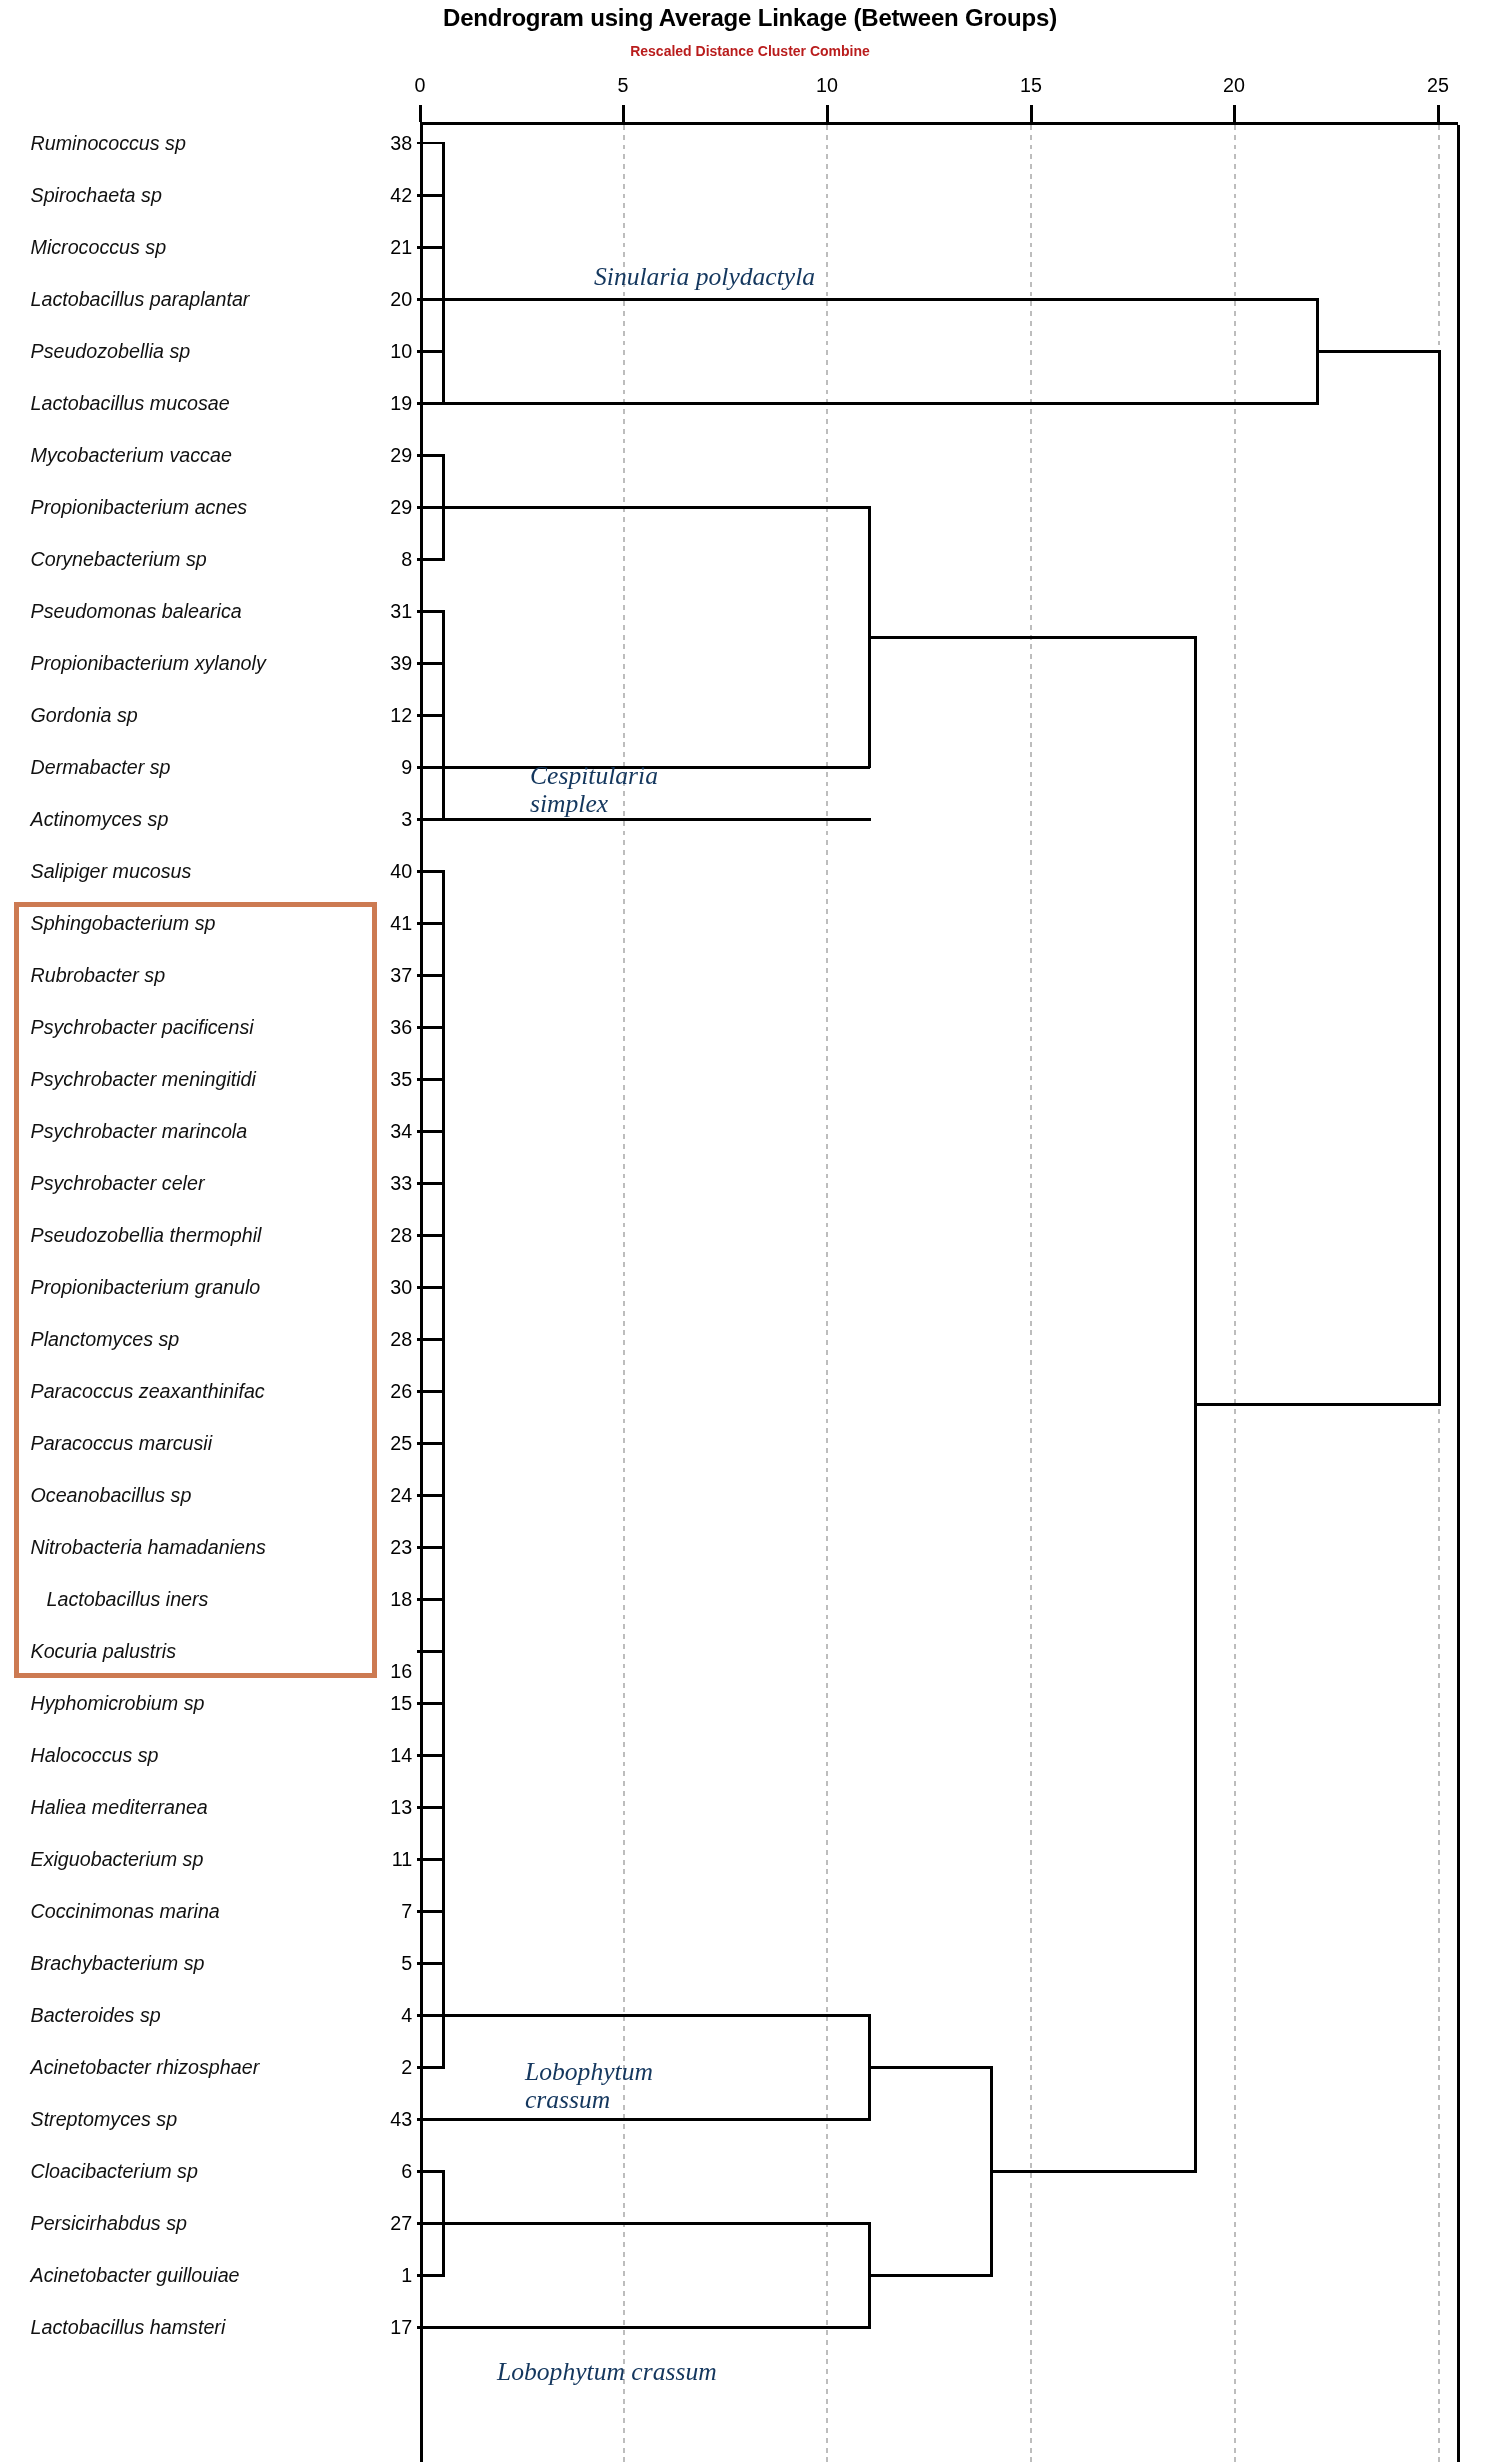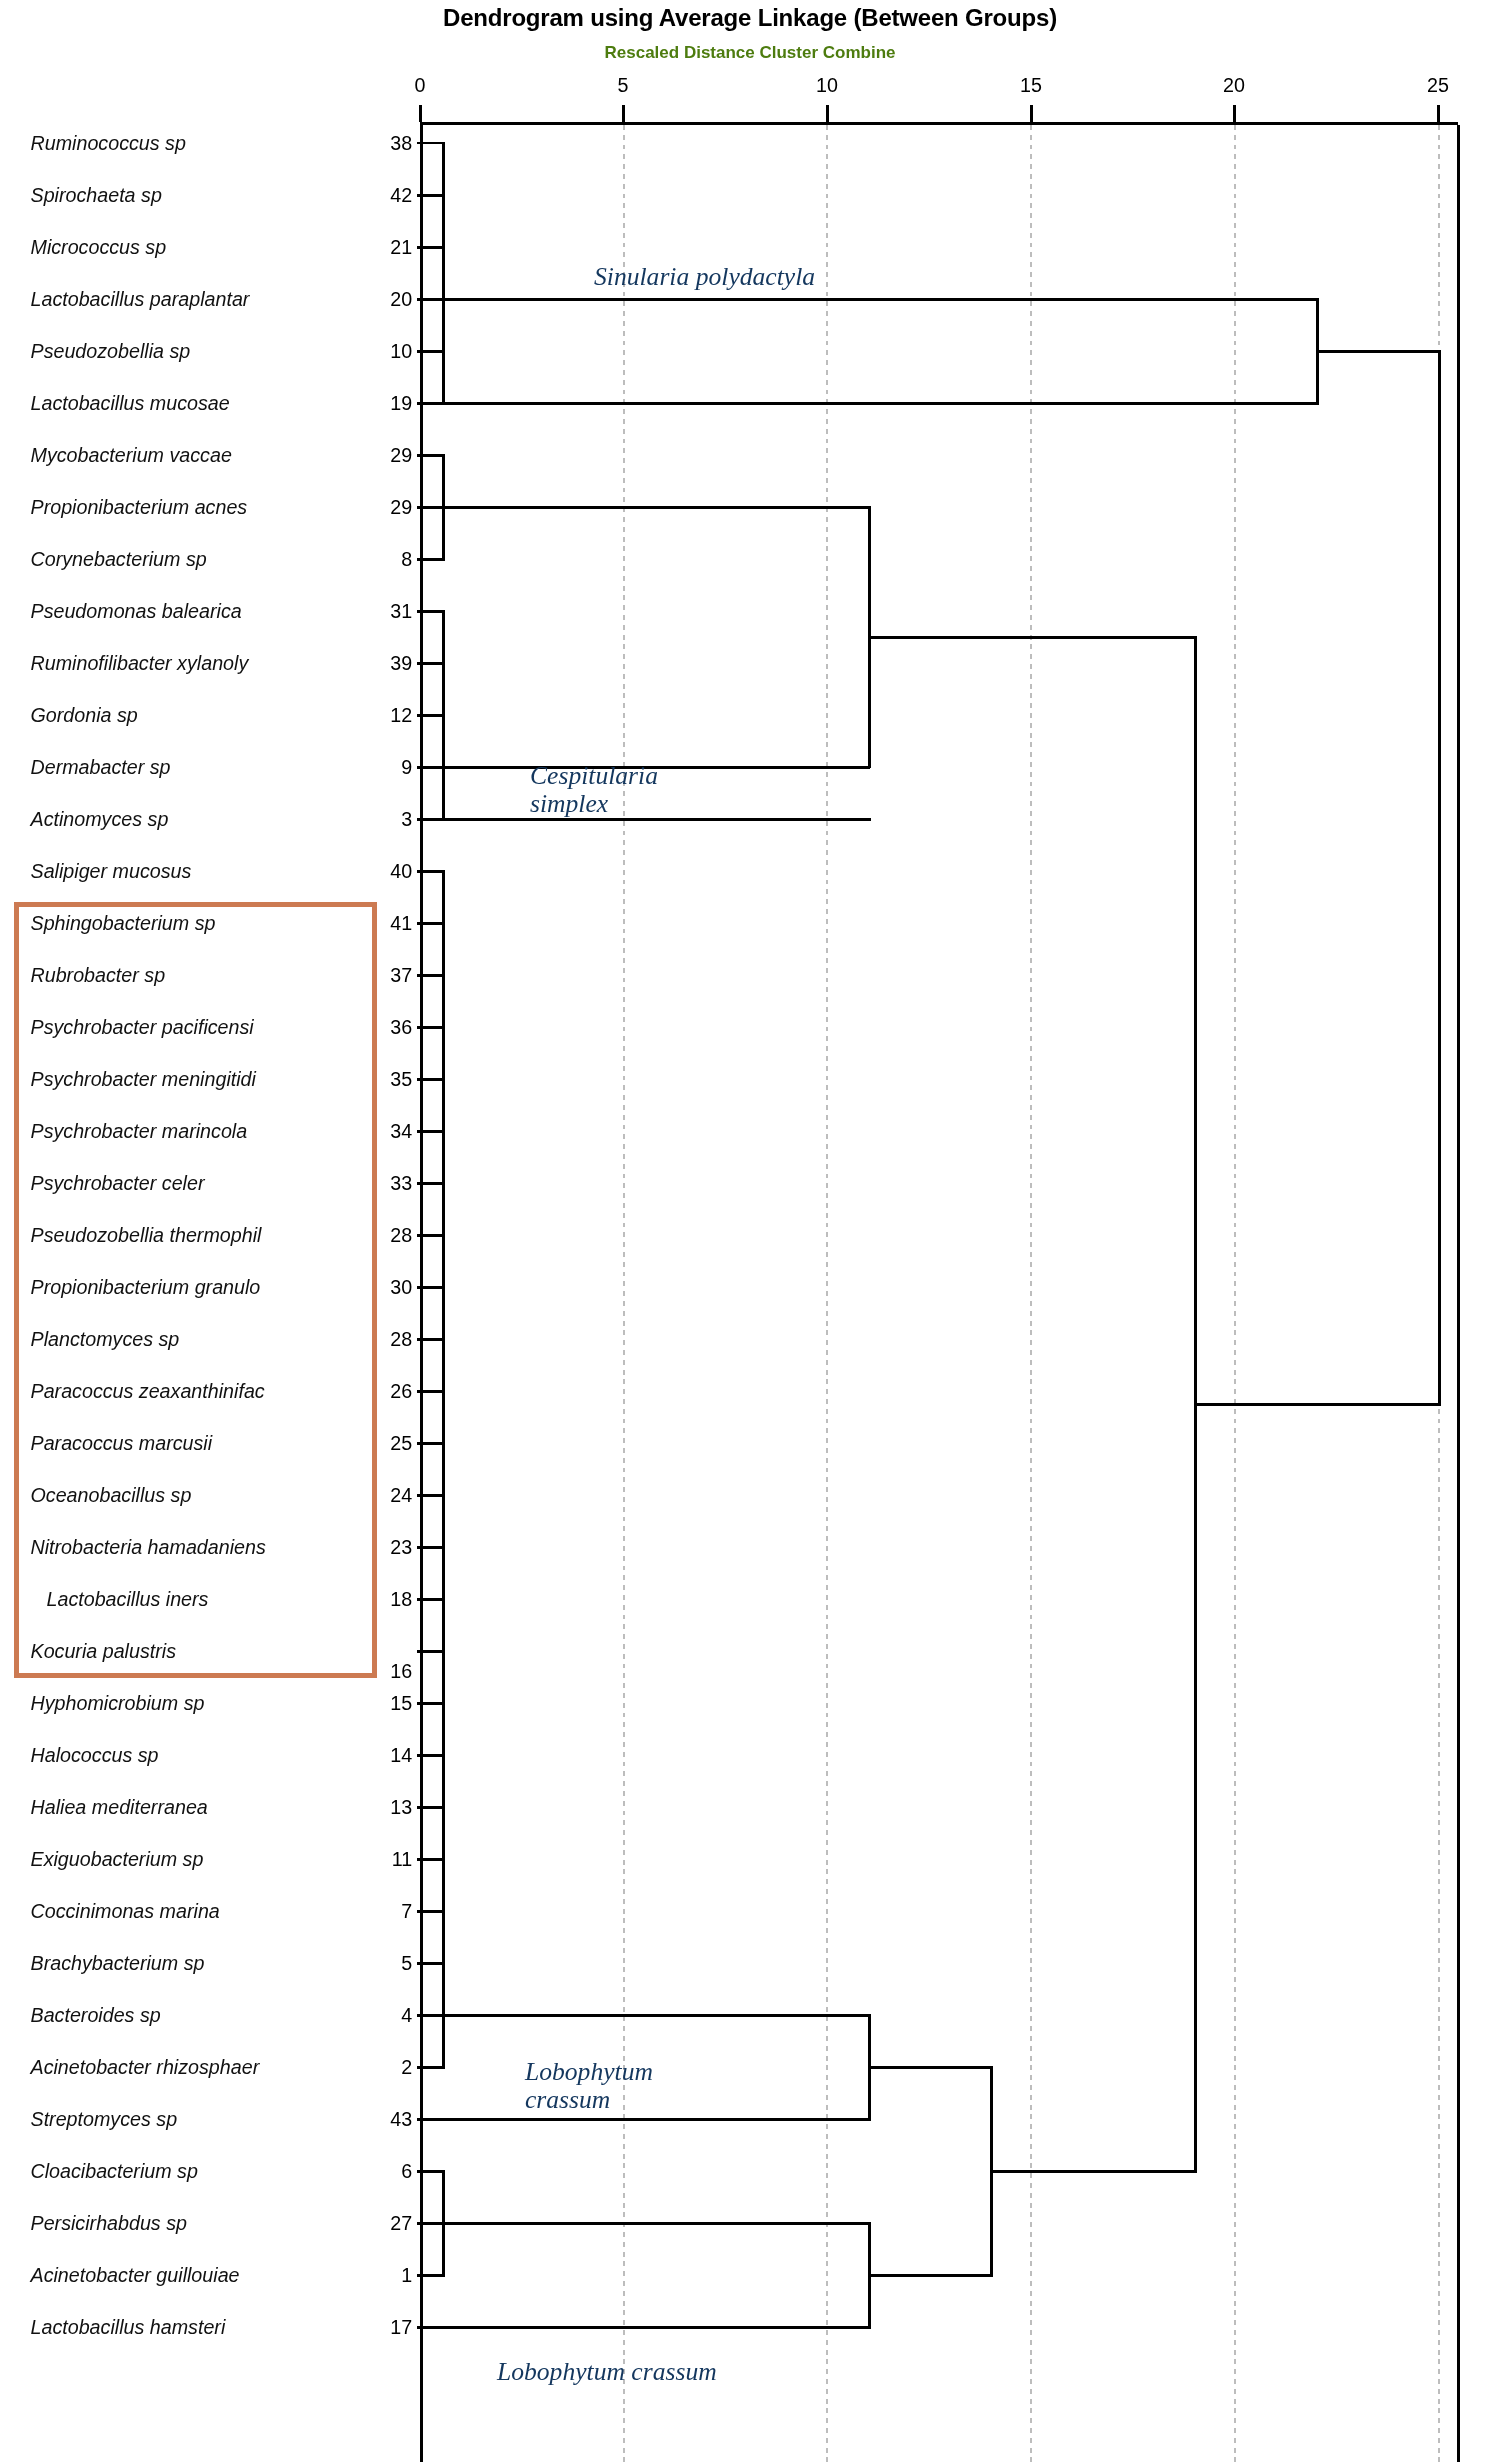--- a/index.html
+++ b/index.html
@@ -8,21 +8,21 @@
     font-family:"Liberation Sans", sans-serif;
     -webkit-font-smoothing:antialiased;
   }
   
   #title{
     position:absolute;left:0;top:3.9px;width:1500px;text-align:center;
     font-size:24px;font-weight:bold;color:#000;letter-spacing:-0.2px;
   }
   #subtitle{
     position:absolute;left:0;top:43px;width:1500px;text-align:center;
-    font-size:17px;font-weight:bold;color:#4d7c0f;
+    font-size:14px;font-weight:bold;color:#b91c1c;
   }
   
   #axis{position:absolute;left:0;top:74px;width:1500px;height:54px;}
   .tick-label{
     position:absolute;top:0;transform:translateX(-50%);
     font-size:19.7px;color:#000;font-weight:normal;
   }
   .tick-mark{
     position:absolute;top:30.5px;width:2.5px;height:17.7px;background:#000;
     transform:translateX(-1px);
@@ -236,21 +236,21 @@
     <div class="taxon" style="top: 278px;">Lactobacillus mucosae</div>
     <div class="rownum" style="top: 278px;">19</div>
     <div class="taxon" style="top: 330px;">Mycobacterium vaccae</div>
     <div class="rownum" style="top: 330px;">29</div>
     <div class="taxon" style="top: 382px;">Propionibacterium acnes</div>
     <div class="rownum" style="top: 382px;">29</div>
     <div class="taxon" style="top: 434px;">Corynebacterium sp</div>
     <div class="rownum" style="top: 434px;">8</div>
     <div class="taxon" style="top: 486px;">Pseudomonas balearica</div>
     <div class="rownum" style="top: 486px;">31</div>
-    <div class="taxon" style="top: 538px;">Ruminofilibacter xylanoly</div>
+    <div class="taxon" style="top: 538px;">Propionibacterium xylanoly</div>
     <div class="rownum" style="top: 538px;">39</div>
     <div class="taxon" style="top: 590px;">Gordonia sp</div>
     <div class="rownum" style="top: 590px;">12</div>
     <div class="taxon" style="top: 642px;">Dermabacter sp</div>
     <div class="rownum" style="top: 642px;">9</div>
     <div class="taxon" style="top: 694px;">Actinomyces sp</div>
     <div class="rownum" style="top: 694px;">3</div>
     <div class="taxon" style="top: 746px;">Salipiger mucosus</div>
     <div class="rownum" style="top: 746px;">40</div>
     <div class="taxon" style="top: 798px;">Sphingobacterium sp</div>

